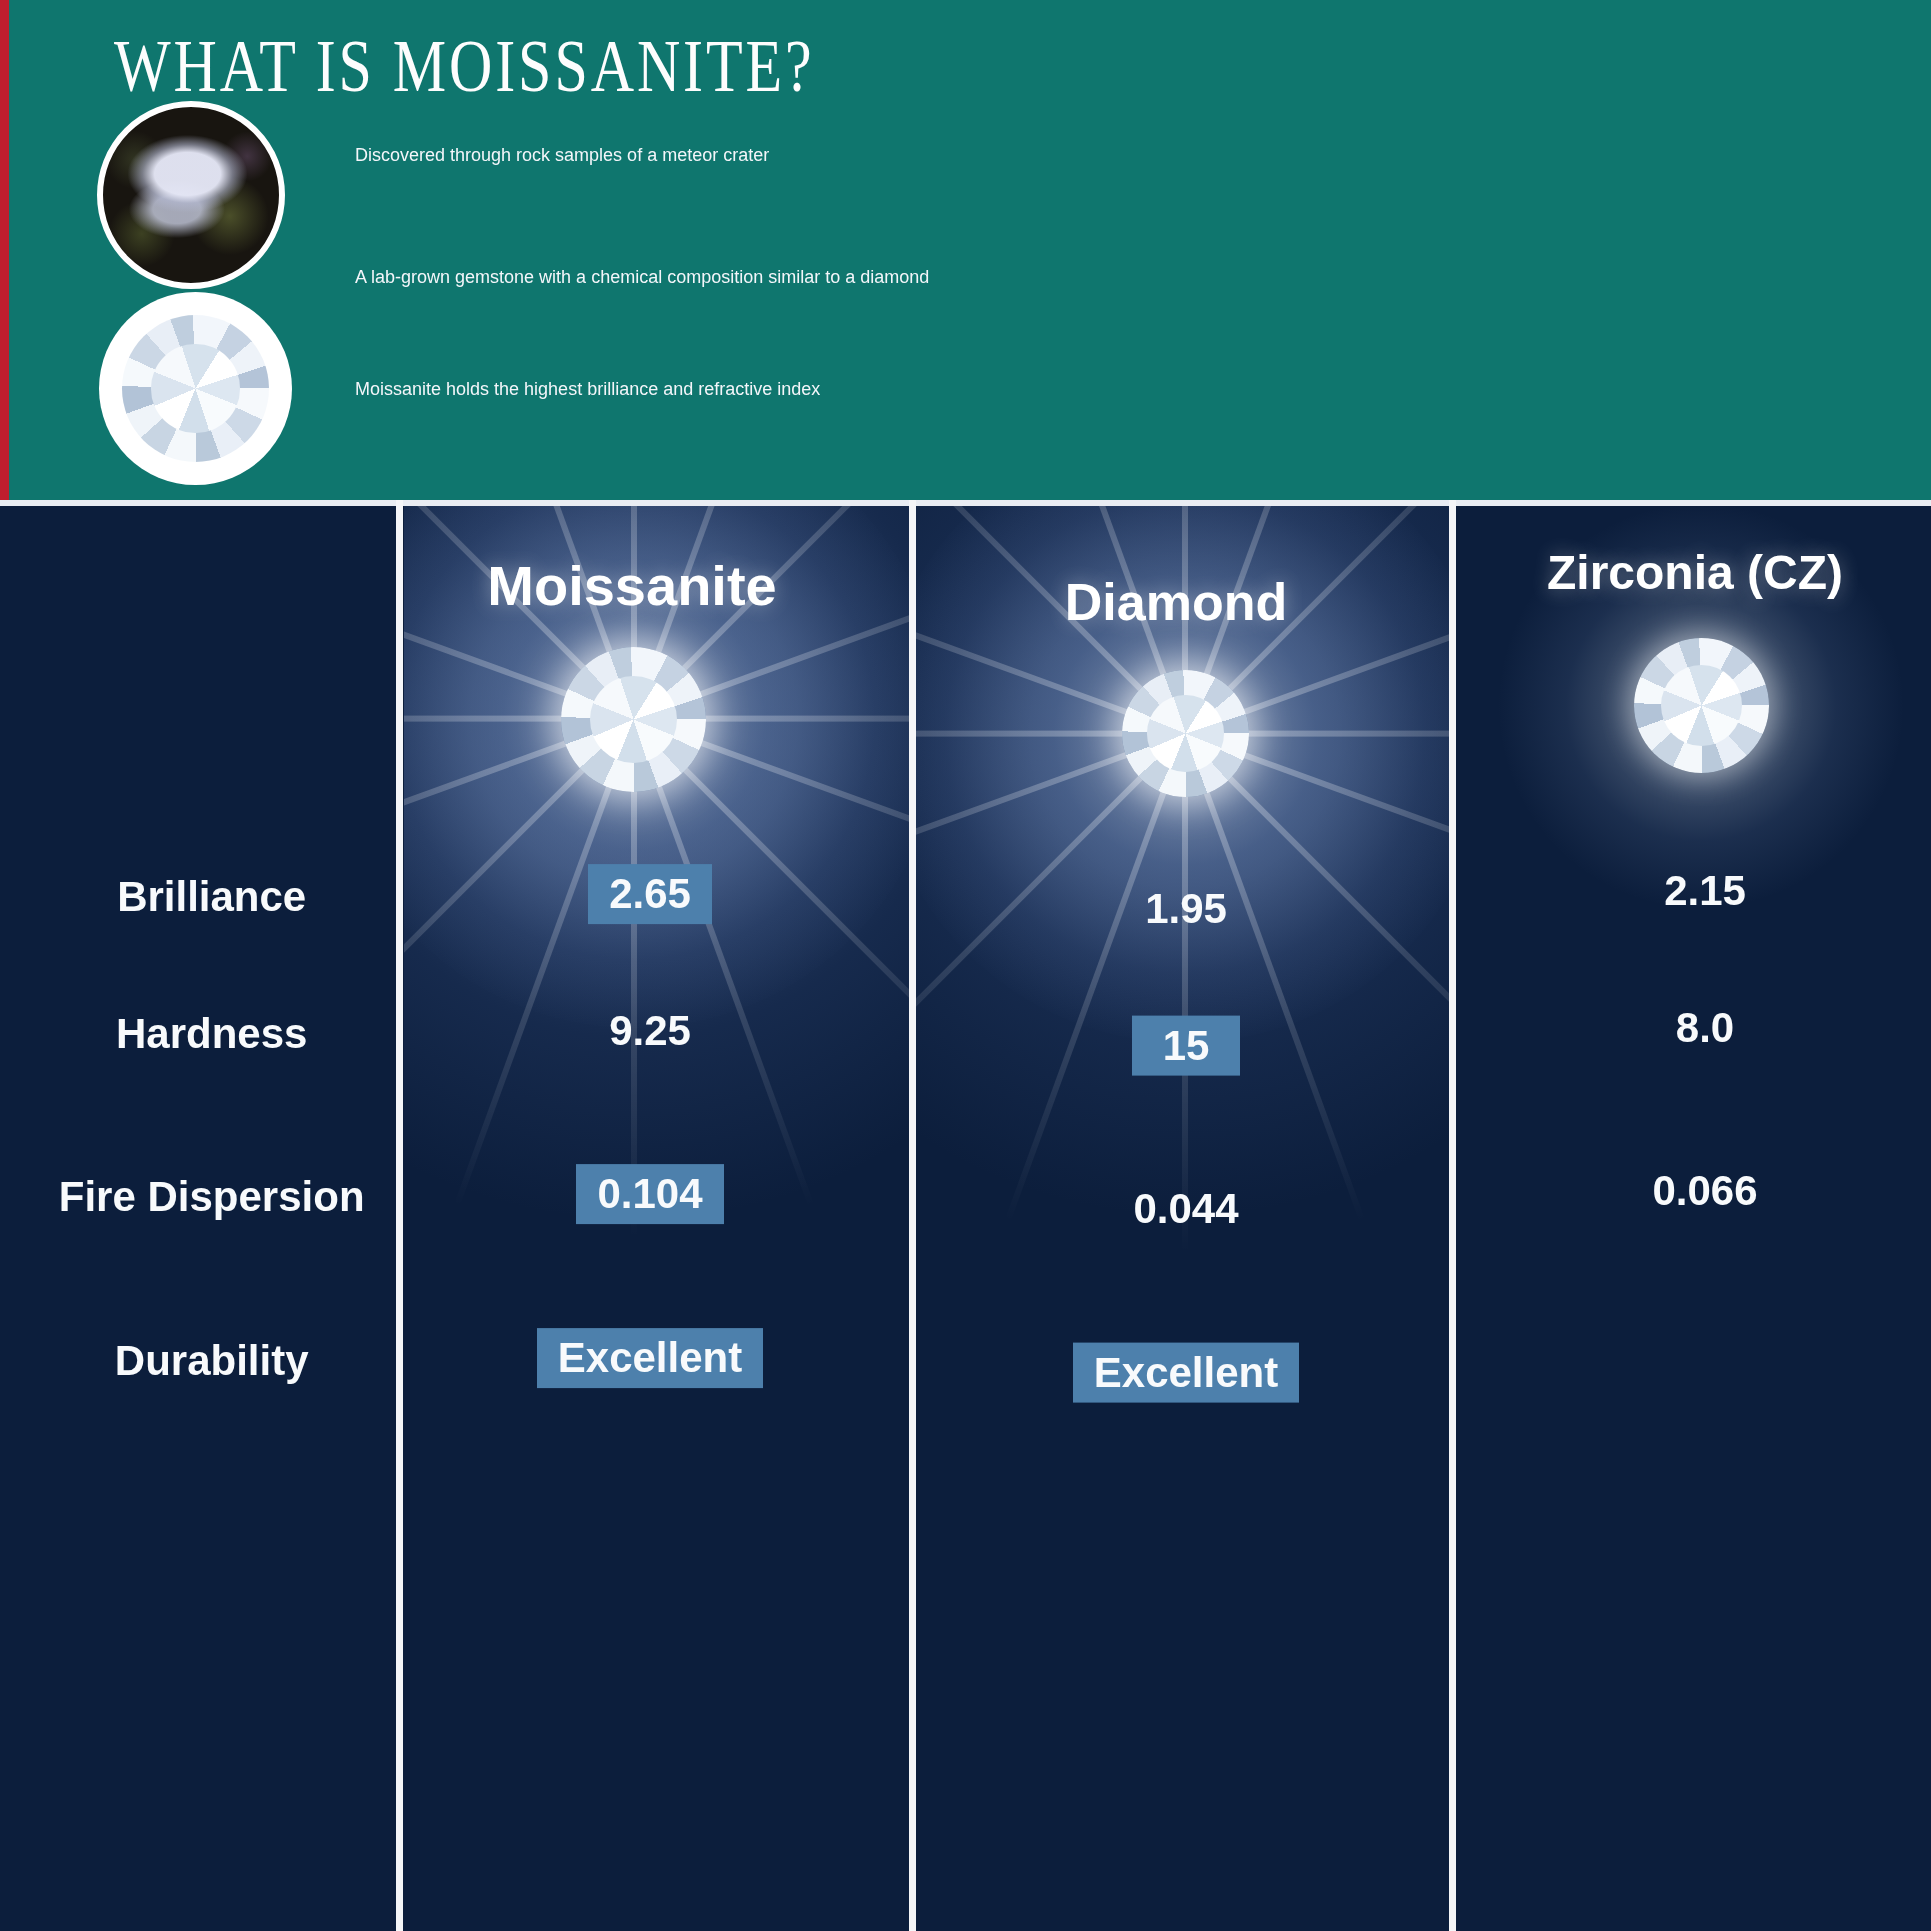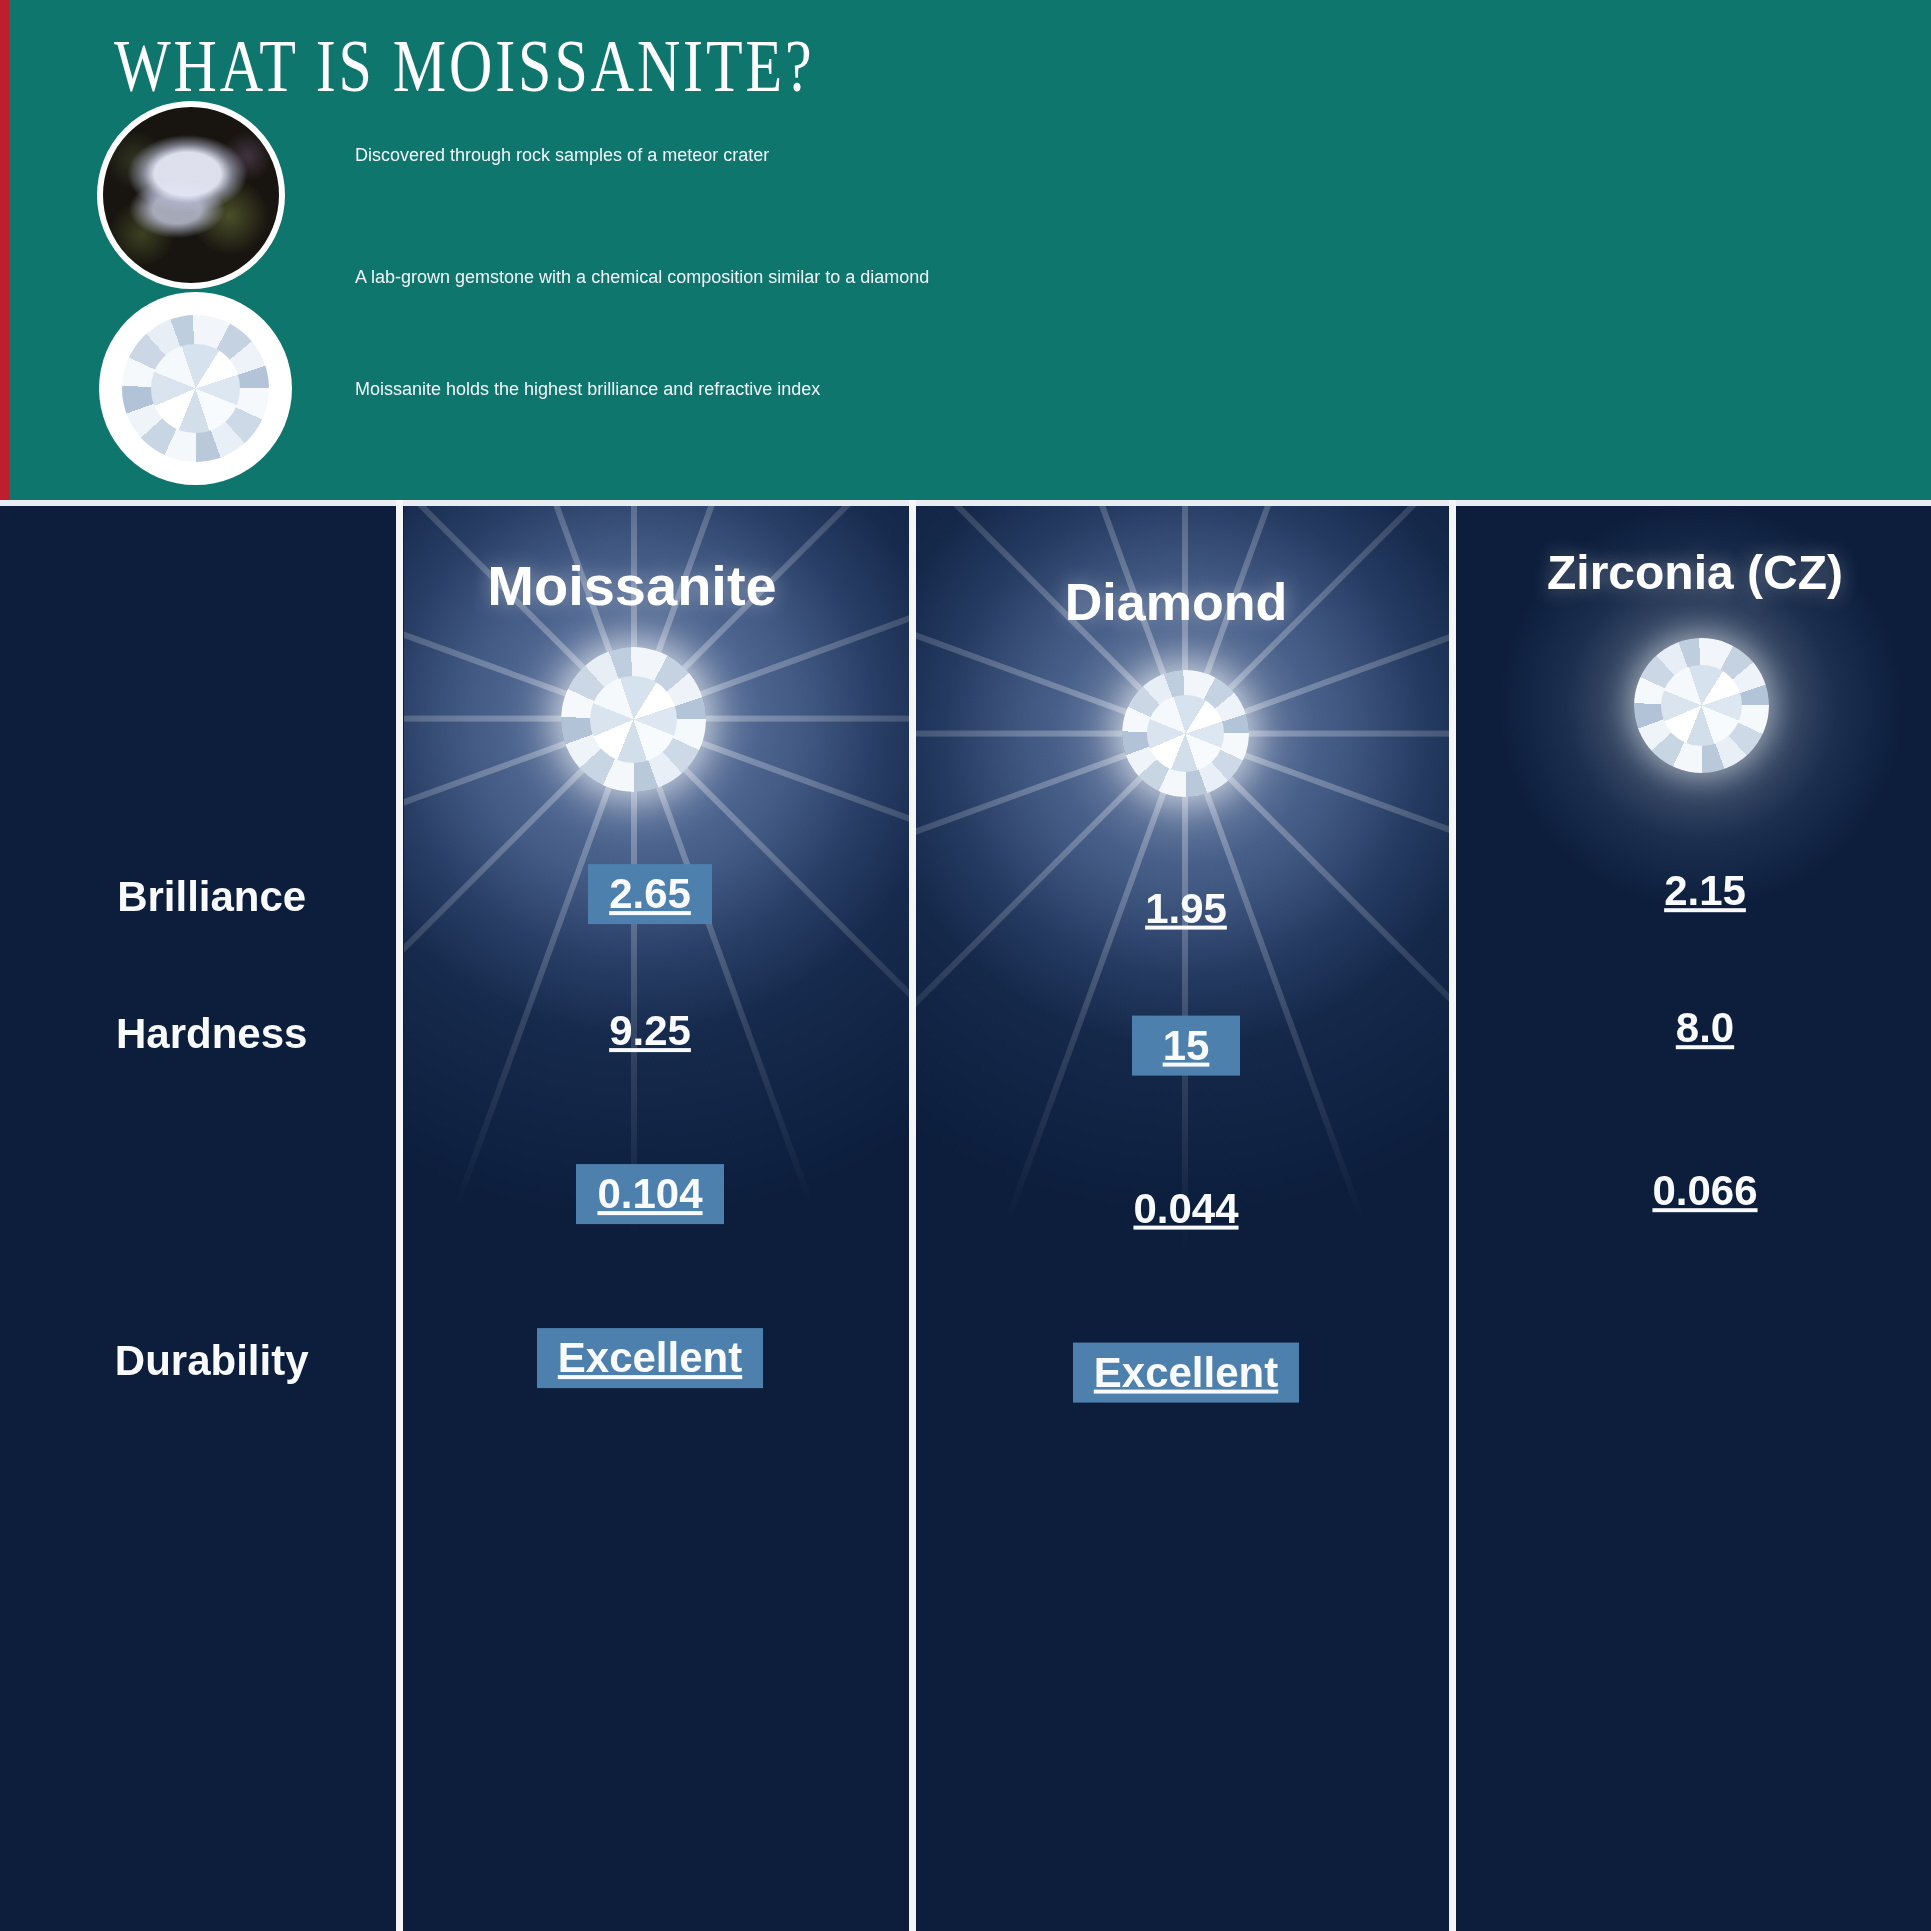--- a/index.html
+++ b/index.html
@@ -71,21 +71,21 @@
   .hdr-m{left:439px;top:554px;font-size:56px;line-height:64px;}
   .hdr-d{left:983px;top:572px;font-size:52px;line-height:60px;}
   .hdr-z{left:1502px;top:544px;font-size:48px;line-height:58px;}
 
   .cell{position:absolute;width:386px;text-align:center;font-weight:700;font-size:42px;line-height:62px;color:#f8fafc;}
   .lab{left:8.7px;width:406px;}
   .cm{left:457px;transform:translateY(-2.9px);}
   .cd{left:993px;transform:translateY(11.6px);}
   .cz{left:1512px;transform:translateY(-5.8px);}
   .r0{top:866px;}.r1{top:1003px;}.r2{top:1166px;}.r3{top:1330px;}
-  .val{display:inline-block;text-decoration:underline;}
+  .val{display:inline-block;}
   .val.hl{background:#4d80ac;line-height:60px;padding:0 21px;min-width:66px;}
 </style>
 </head>
 <body>
 
 <div id="canvas">
 
   <div class="top-section">
     <div class="red-strip"></div>
     <h1 class="title">WHAT IS MOISSANITE?</h1>
@@ -139,20 +139,21 @@
   <div class="gem gem-m"></div>
   <div class="gem gem-d"></div>
   <div class="gem gem-z"></div>
 
   <div class="divider dv1" style="top:500px;"></div>
   <div class="divider dv2" style="top:500px;"></div>
   <div class="divider dv3" style="top:500px;"></div>
 
   <div class="cell lab r0">Brilliance</div>
   <div class="cell lab r1">Hardness</div>
+  <div class="cell lab r2">Fire Dispersion</div>
   <div class="cell lab r3">Durability</div>
 
   <div class="cell cm r0">
     <span class="val hl">2.65</span></div>
   <div class="cell cd r0">
     <span class="val">1.95</span></div>
   <div class="cell cz r0">
     <span class="val">2.15</span></div>
 
   <div class="cell cm r1">

